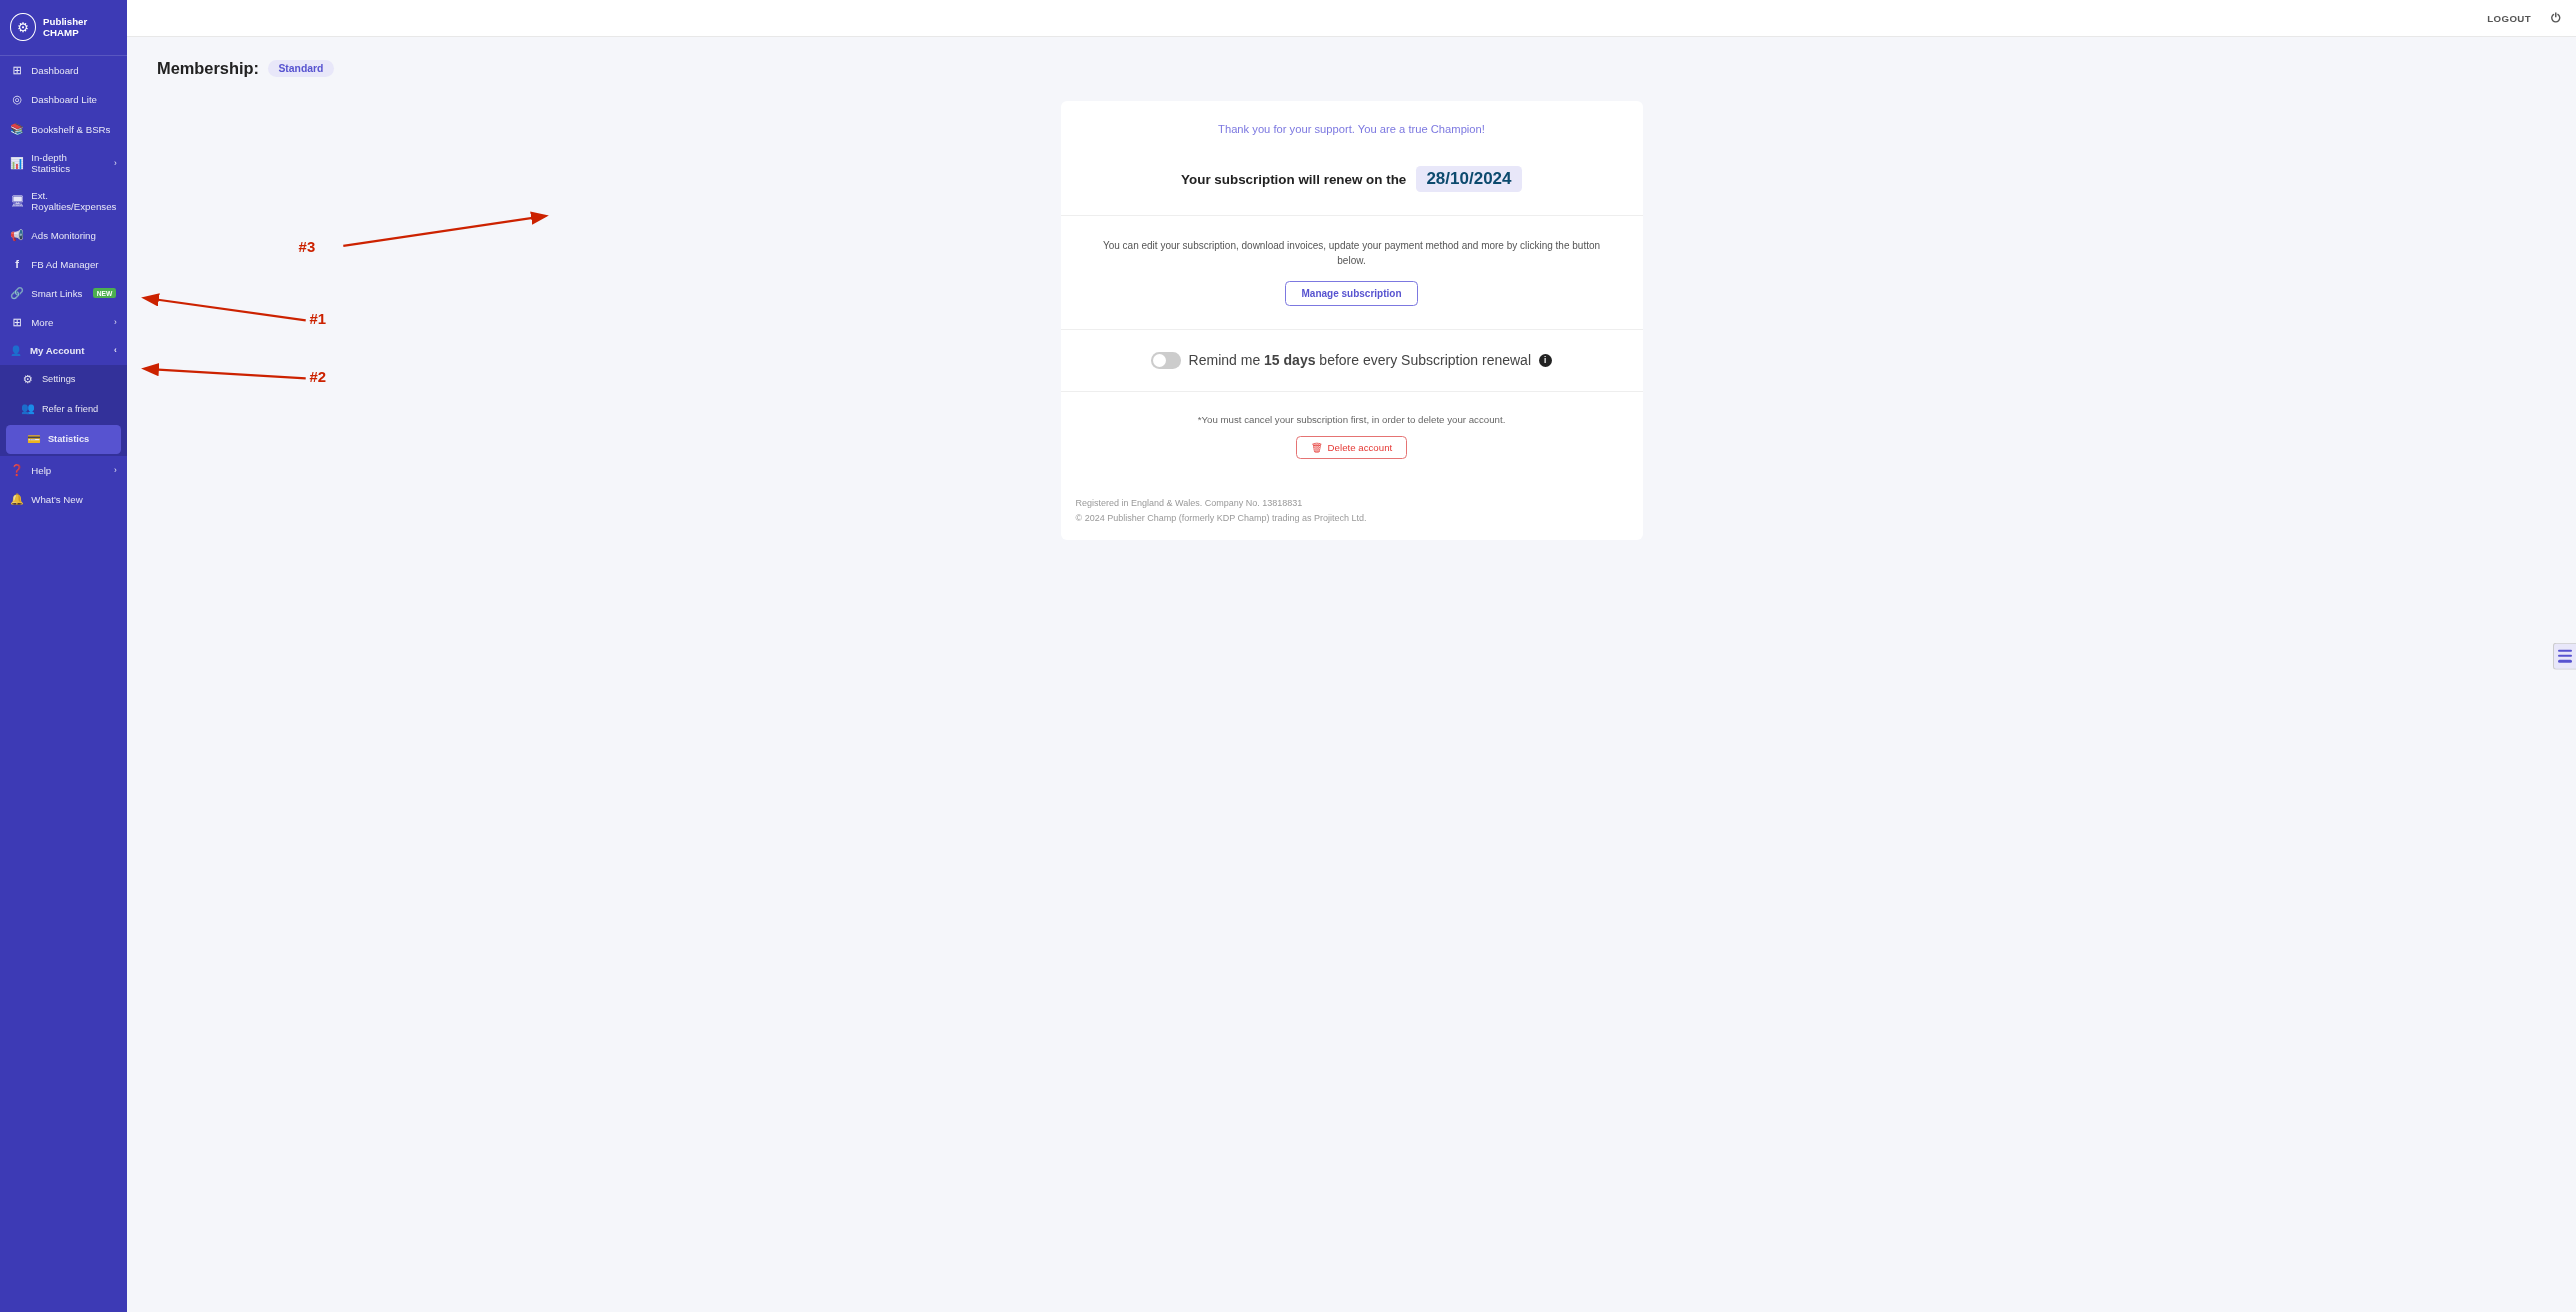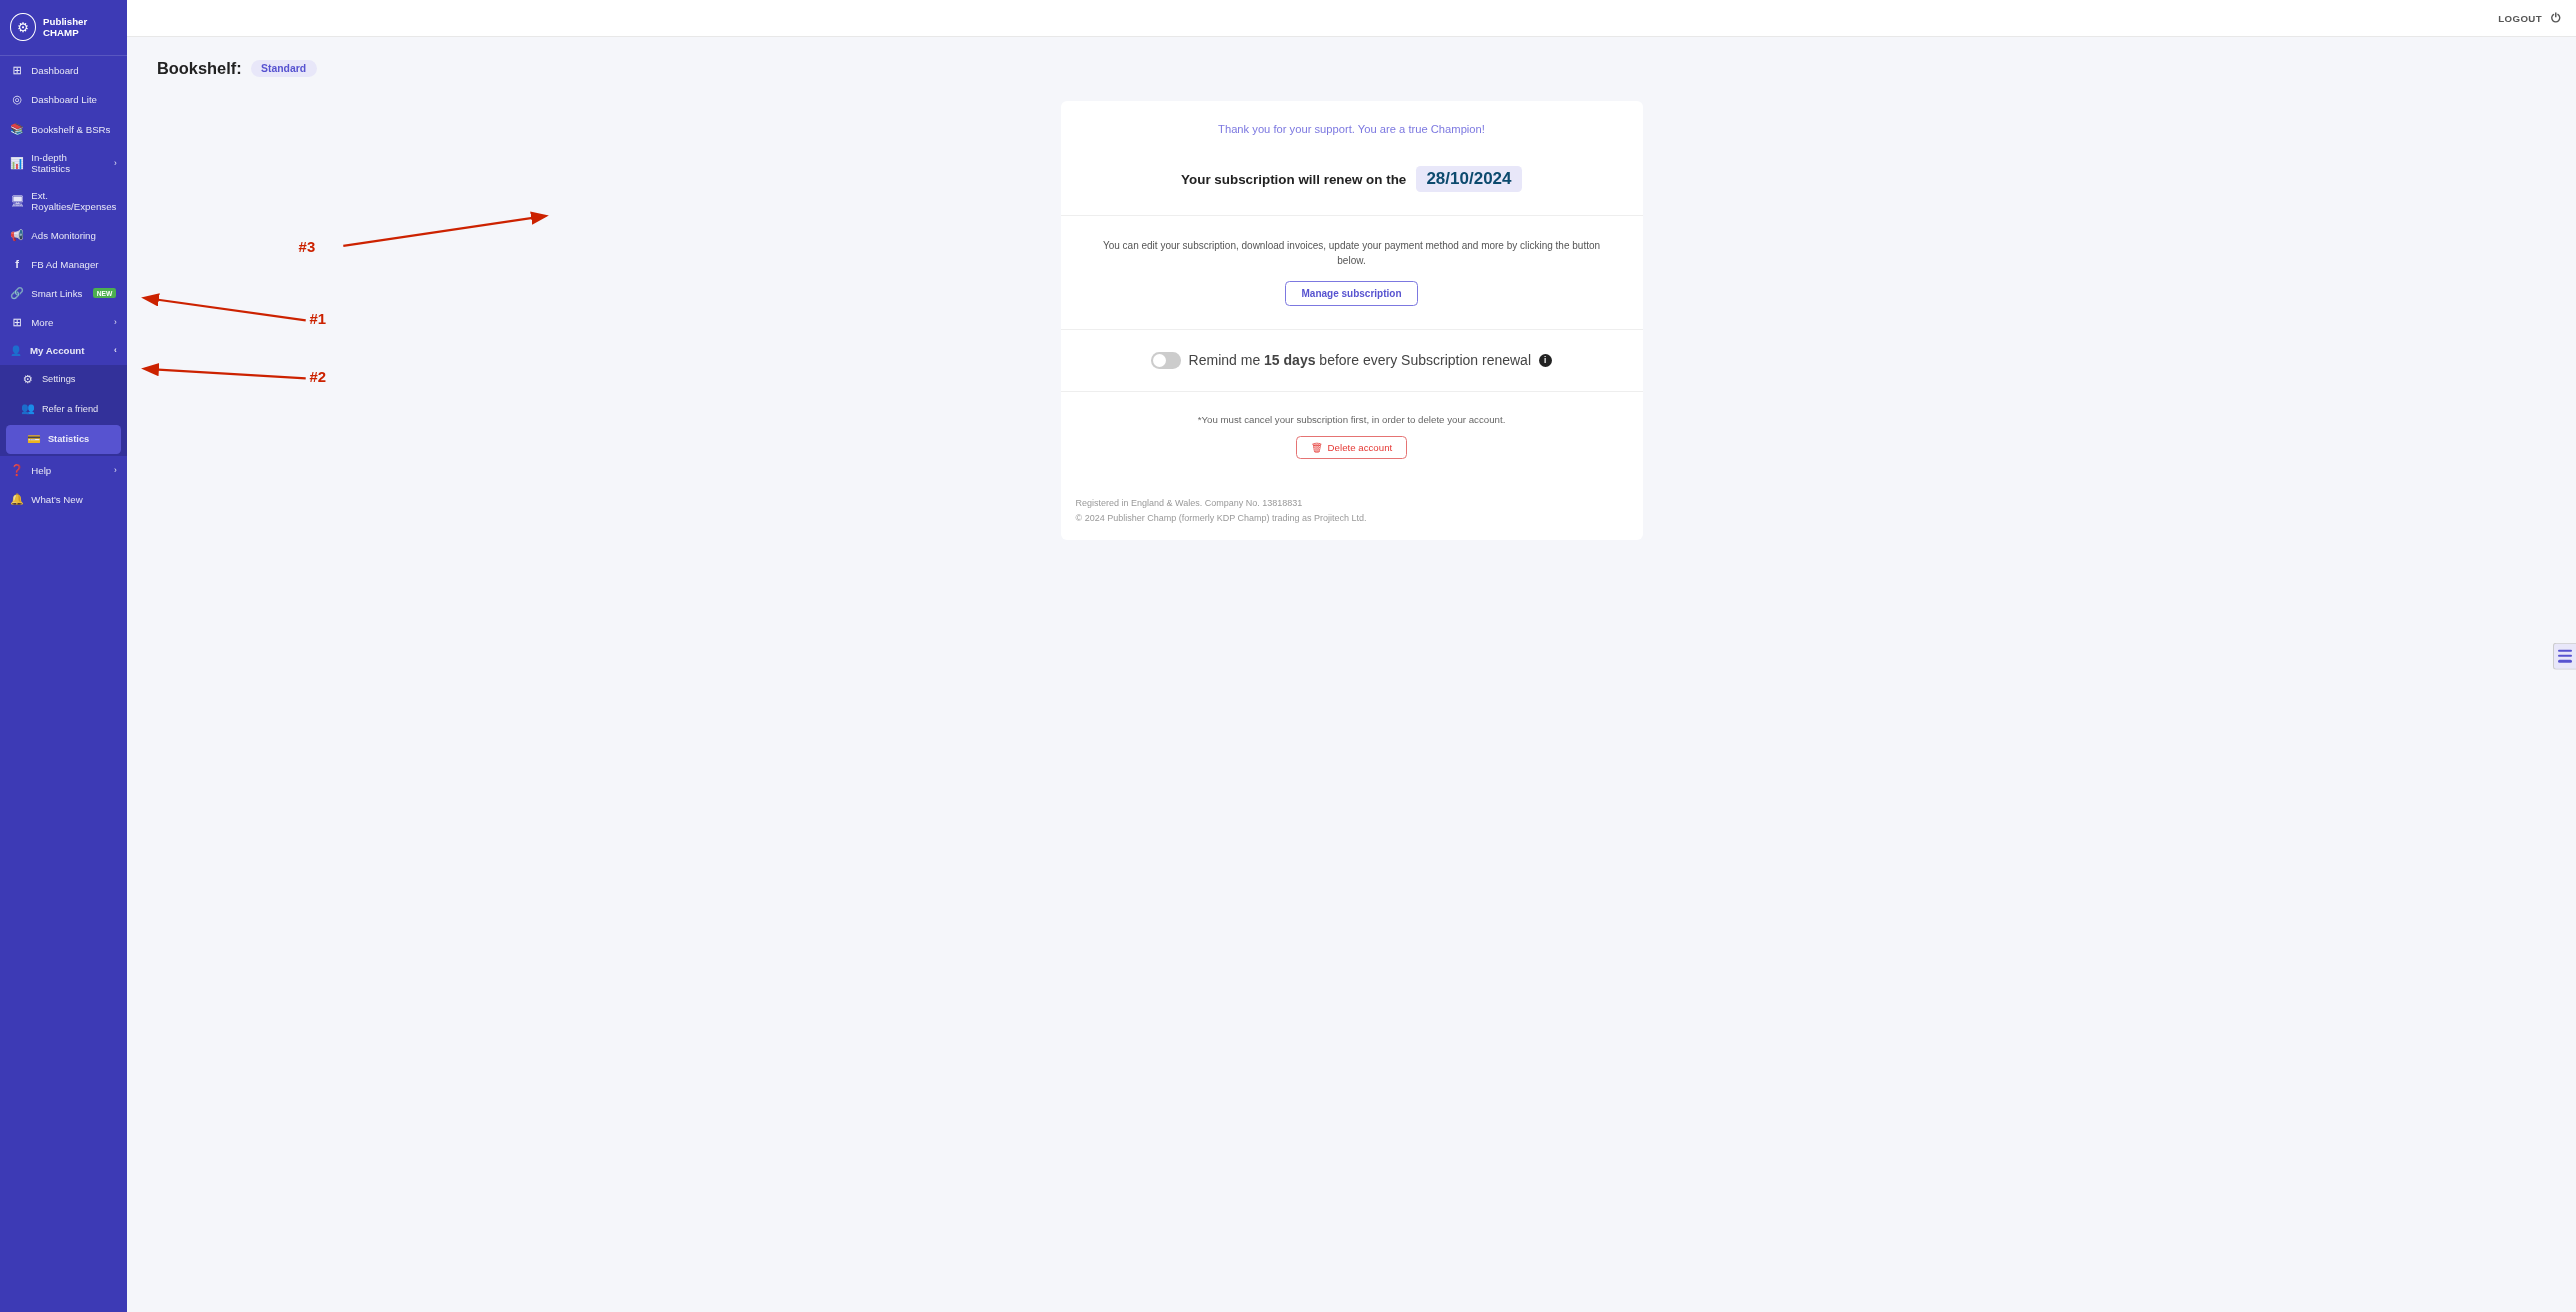--- a/index.html
+++ b/index.html
@@ -88,21 +88,21 @@
       background: white;
       border-bottom: 0.7px solid #e8e8e8;
       display: flex;
       align-items: center;
       justify-content: flex-end;
       padding: 0 15px;
     }
     .logout-btn {
       display: flex;
       align-items: center;
-      gap: 9px;
+      gap: 20px;
       font-size: 9.7px;
       color: #555;
       cursor: pointer;
       font-weight: 600;
       letter-spacing: 0.4px;
     }
     .content-area {
       flex: 1;
       overflow-y: auto;
       padding: 22.4px 30px;
@@ -368,21 +368,21 @@
   <div class="topbar">
     <div class="logout-btn">
       <span>LOGOUT</span>
       <span style="font-size:12px;">⏻</span>
     </div>
   </div>
 
   <div class="content-area">
 
     <div class="membership-header">
-      <span class="membership-title">Bookshelf:</span>
+      <span class="membership-title">Membership:</span>
       <span class="standard-badge">Standard</span>
     </div>
 
     <div class="membership-card">
 
       <div class="card-section">
         <div class="thank-you-text">Thank you for your support. You are a true Champion!</div>
         <div class="renew-text">
           <span>Your subscription will renew on the</span>
           <span class="renew-date">28/10/2024</span>

